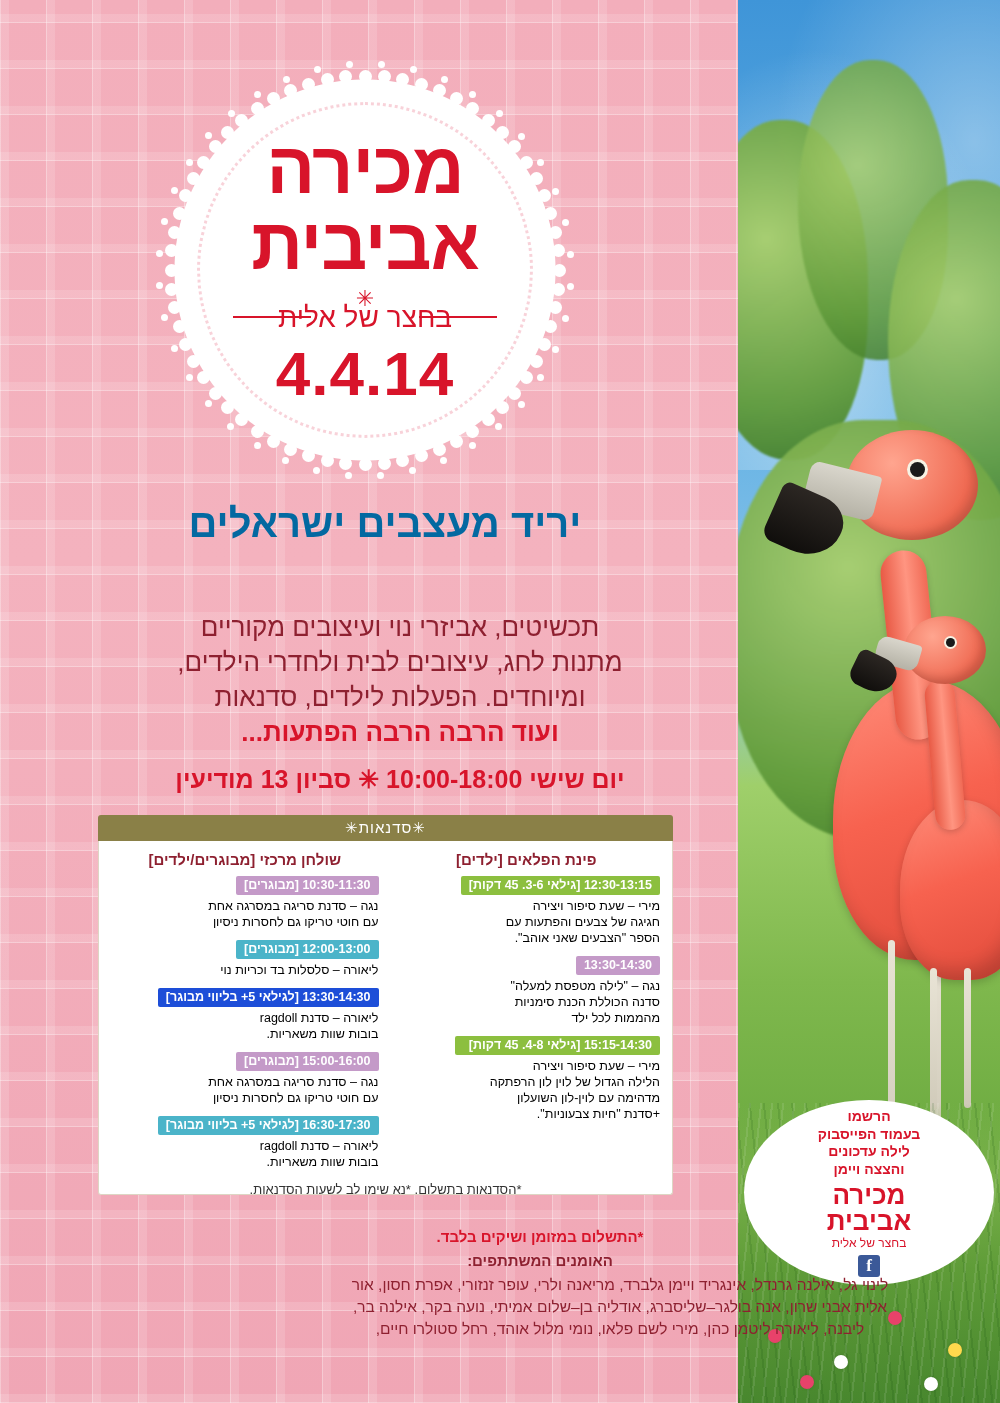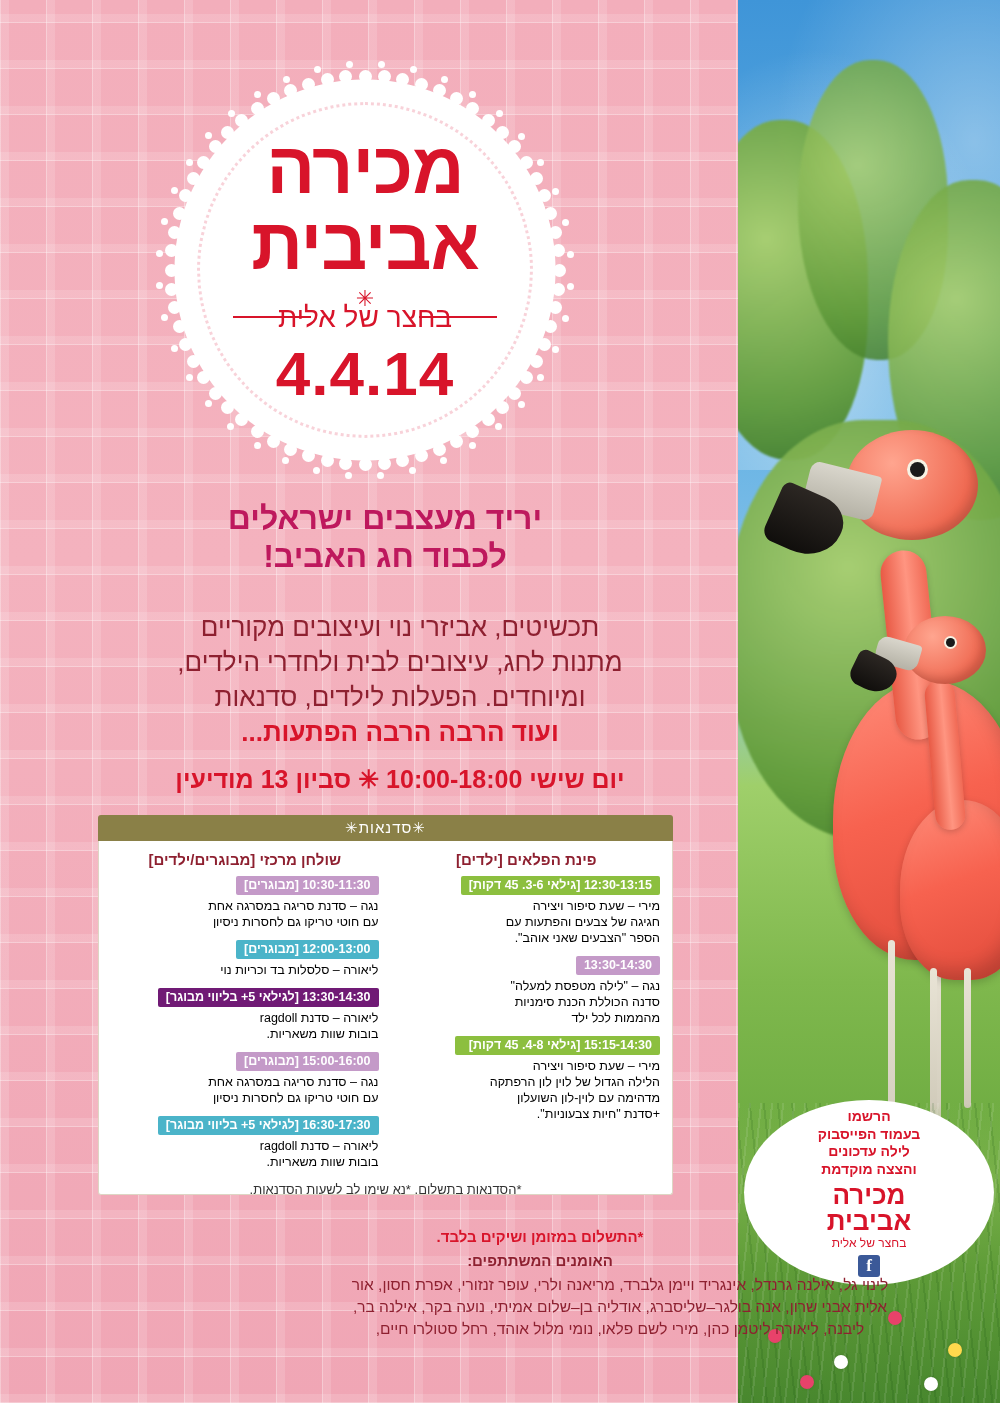--- a/index.html
+++ b/index.html
@@ -109,21 +109,21 @@
   .logo-rule-l, .logo-rule-r {
     position:absolute; top:236px; height:2px; background:#d8142a;
   }
   .logo-rule-l { left:58px; width:78px; }
   .logo-rule-r { right:58px; width:78px; }
   .logo-date { top:258px; font-size:62px; font-weight:bold; color:#d8142a; letter-spacing:1px; }
 
   
   #headline {
     position:absolute; top:500px; right:295px; width:640px; text-align:center;
-    color:#be185d; font-weight:bold; font-size:32px; line-height:1.18;
+    color:#0369a1; font-weight:bold; font-size:40px; line-height:1.18;
   }
   #intro {
     position:absolute; top:610px; right:270px; width:660px; text-align:center;
     color:#8e2030; font-size:26px; line-height:1.35;
   }
   #intro .bold-red { color:#d8142a; font-weight:bold; }
   #whenwhere {
     position:absolute; top:765px; right:270px; width:660px; text-align:center;
     color:#d8142a; font-weight:bold; font-size:25px;
   }
@@ -230,21 +230,21 @@
   <div class="flower white" style="left:96px; bottom:34px;"></div>
   <div class="flower" style="left:150px; bottom:78px;"></div>
   <div class="flower yellow" style="left:210px; bottom:46px;"></div>
   <div class="flower" style="left:62px; bottom:14px;"></div>
   <div class="flower white" style="left:186px; bottom:12px;"></div>
 
   <div id="fb-badge">
     <div class="fb-lines">הרשמו</div>
     <div class="fb-lines">בעמוד הפייסבוק</div>
     <div class="fb-lines">לילה עדכונים</div>
-    <div class="fb-lines">והצצה מוקדמת</div>
+    <div class="fb-lines">והצצה ויימן</div>
     <div class="fb-logo1">מכירה</div>
     <div class="fb-logo2">אביבית</div>
     <div class="fb-sub">בחצר של אלית</div>
     <div class="fb-icon">f</div>
   </div>
 </div>
 
 <div id="doily">
   <div class="doily-dots" id="lace">
       <i style="left: 377.5px; top: 183.5px;"></i>
@@ -357,21 +357,20 @@
   <div class="logo-text logo-l2">אביבית</div>
   <div class="logo-text logo-star">✳</div>
   <div class="logo-rule-l"></div>
   <div class="logo-rule-r"></div>
   <div class="logo-text logo-sub">בחצר של אלית</div>
   <div class="logo-text logo-date">4.4.14</div>
 </div>
 
 <div id="headline">
   <div>יריד מעצבים ישראלים</div>
-  <div>לכבוד חג האביב!</div>
 </div>
 
 <div id="intro">
   <div>תכשיטים, אביזרי נוי ועיצובים מקוריים</div>
   <div>מתנות לחג, עיצובים לבית ולחדרי הילדים,</div>
   <div>ומיוחדים. הפעלות לילדים, סדנאות</div>
   <div class="bold-red">ועוד הרבה הרבה הפתעות...</div>
 </div>
 
 <div id="whenwhere">יום שישי 10:00-18:00 ✳ סביון 13 מודיעין</div>
@@ -400,21 +399,21 @@
       </div>
       <div class="ws-col">
         <div class="ws-col-title">שולחן מרכזי [מבוגרים/ילדים]</div>
         <div class="ws-item"><div class="ws-time" style="background: rgb(196, 154, 200);">10:30-11:30 [מבוגרים]</div><div class="ws-desc">
             <div>נגה – סדנת סריגה במסרגה אחת</div>
             <div>עם חוטי טריקו גם לחסרות ניסיון</div>
           </div></div>
         <div class="ws-item"><div class="ws-time" style="background: rgb(75, 180, 201);">12:00-13:00 [מבוגרים]</div><div class="ws-desc">
             <div>ליאורה – סלסלות בד וכריות נוי</div>
           </div></div>
-        <div class="ws-item"><div class="ws-time" style="background: #701a75;">13:30-14:30 [לגילאי 5+ בליווי מבוגר]</div><div class="ws-desc">
+        <div class="ws-item"><div class="ws-time" style="background: #1d4ed8;">13:30-14:30 [לגילאי 5+ בליווי מבוגר]</div><div class="ws-desc">
             <div>ליאורה – סדנת ragdoll</div>
             <div>בובות שוות משאריות.</div>
           </div></div>
         <div class="ws-item"><div class="ws-time" style="background: rgb(196, 154, 200);">15:00-16:00 [מבוגרים]</div><div class="ws-desc">
             <div>נגה – סדנת סריגה במסרגה אחת</div>
             <div>עם חוטי טריקו גם לחסרות ניסיון</div>
           </div></div>
         <div class="ws-item"><div class="ws-time" style="background: rgb(75, 180, 201);">16:30-17:30 [לגילאי 5+ בליווי מבוגר]</div><div class="ws-desc">
             <div>ליאורה – סדנת ragdoll</div>
             <div>בובות שוות משאריות.</div>

